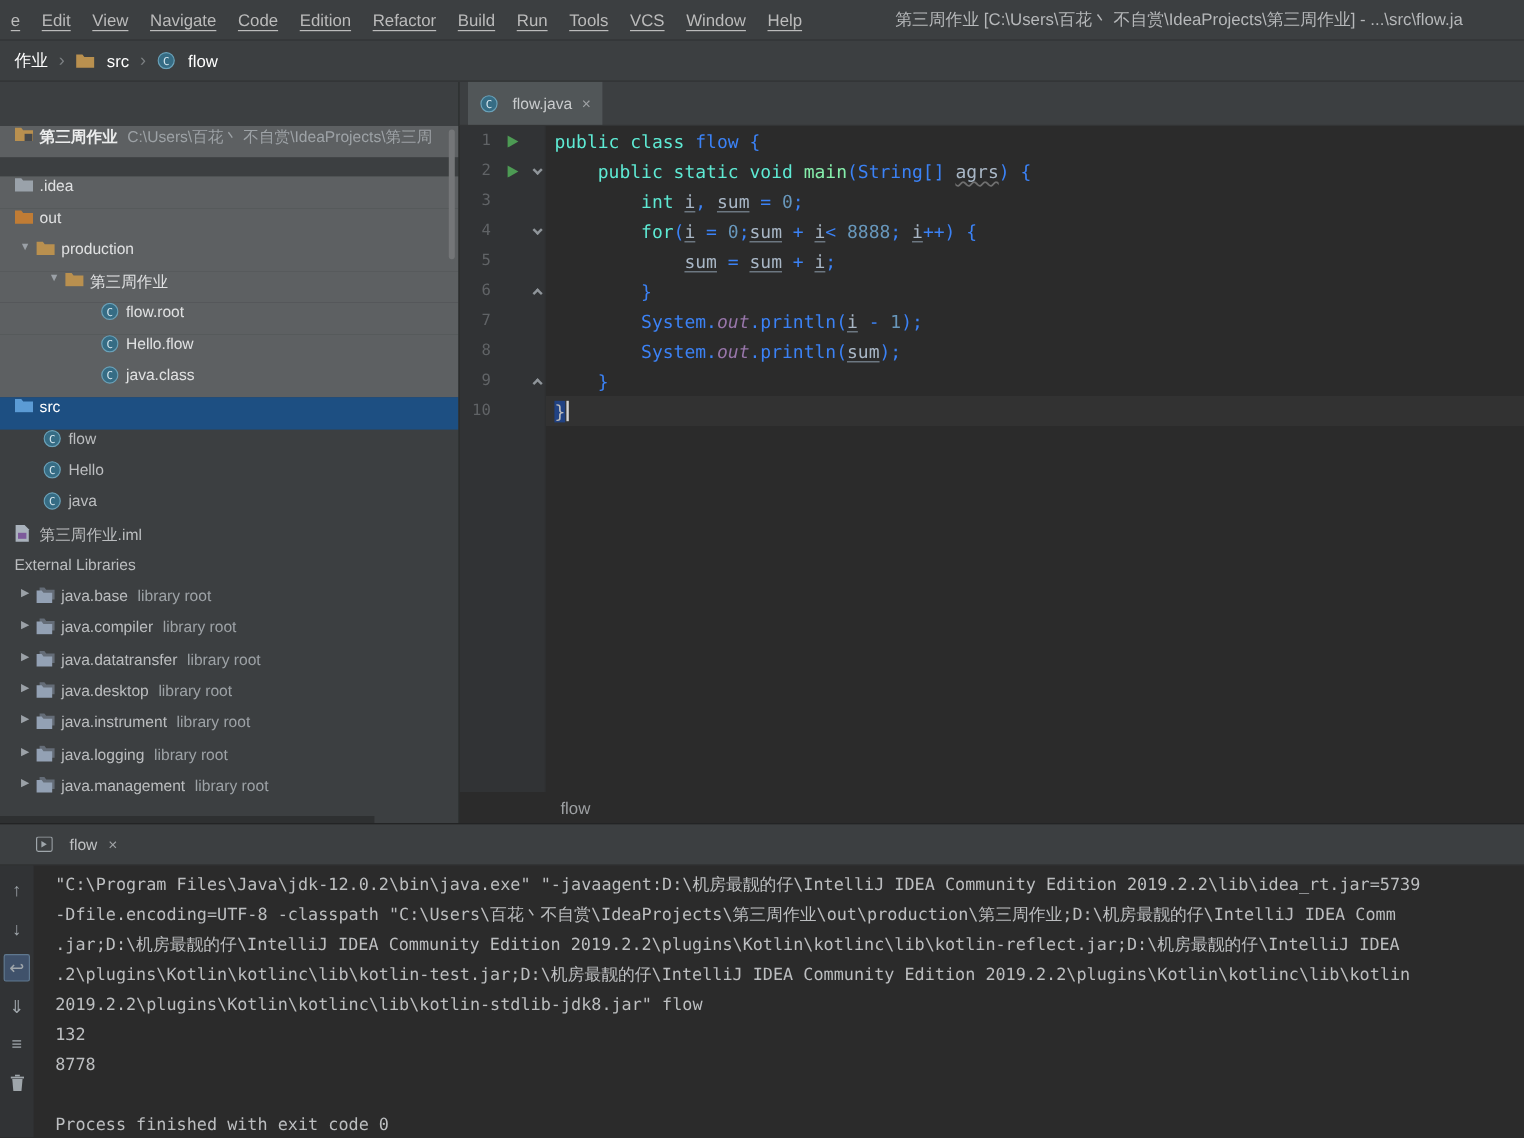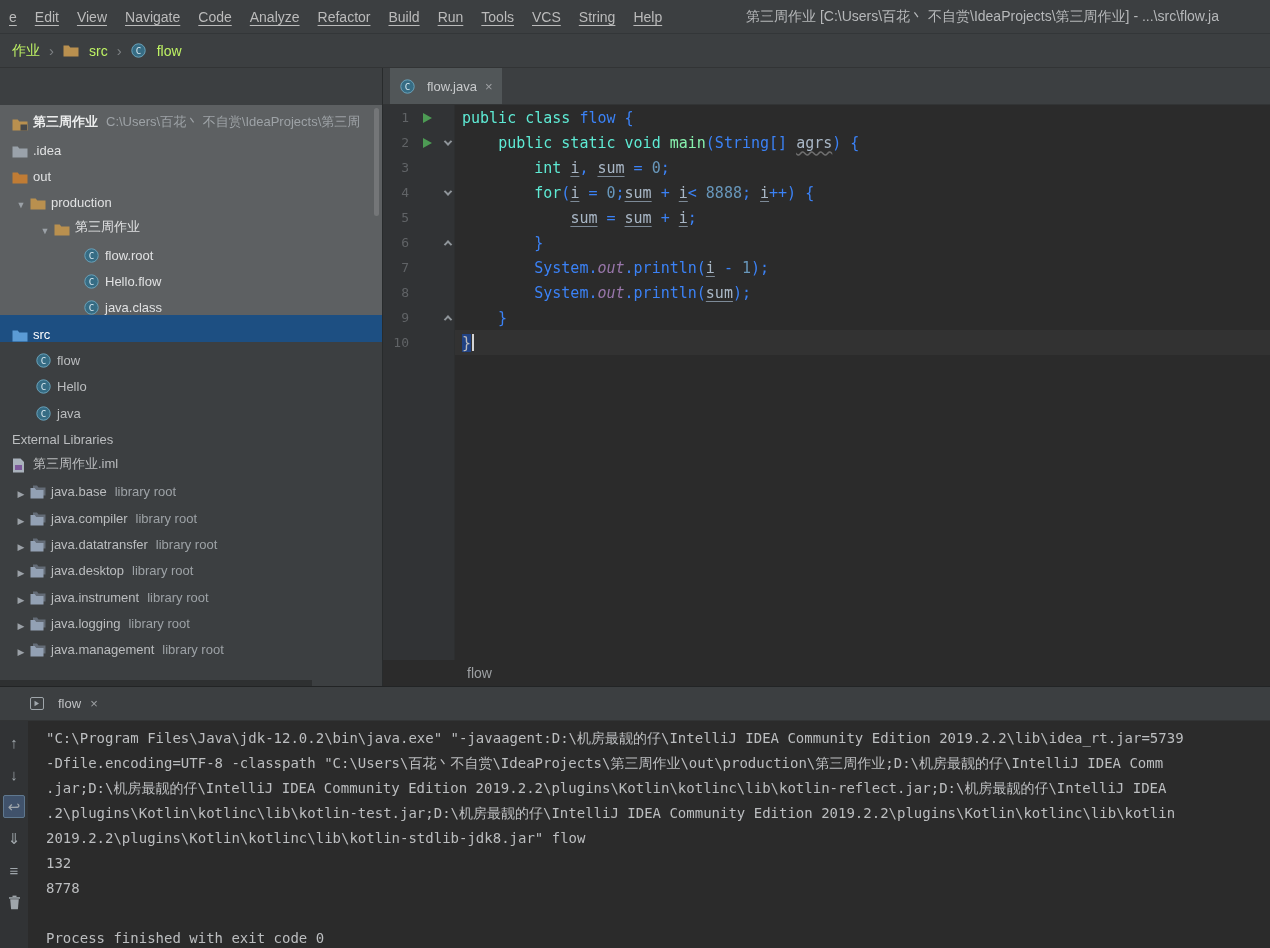--- a/index.html
+++ b/index.html
@@ -6,31 +6,31 @@
   html,body{width:1270px;height:948px;overflow:hidden}
   body{position:relative;background:#2b2b2b;font-family:"Liberation Sans",sans-serif;color:#bbbbbb;-webkit-font-smoothing:antialiased}
 
   
   .menubar{position:absolute;top:0;left:0;width:1270px;height:33px;background:#3c3f41;display:flex;align-items:center;font-size:14px;color:#bbbbbb;z-index:5}
   .menu-item{padding:0 9px;text-decoration:underline;text-underline-offset:3px;cursor:default;white-space:nowrap}
   .menubar-title{position:absolute;left:746px;top:0;width:524px;height:33px;line-height:33px;white-space:nowrap;overflow:hidden;font-size:14px;color:#b6b8ba}
 
   
   .crumbbar{position:absolute;top:33px;left:0;width:1270px;height:35px;background:#3c3f41;border-top:1px solid #333638;border-bottom:1px solid #323435;display:flex;align-items:center;padding-left:8px;font-size:14px;z-index:5}
-  .crumb{display:inline-flex;align-items:center;gap:5px;padding:0 4px;color:#bef264}
+  .crumb{display:inline-flex;align-items:center;gap:5px;padding:0 4px;color:#ffffff}
   .crumb-sep{color:#7d8184;padding:0 5px;font-size:15px}
 
   
   .project-panel{position:absolute;top:68px;left:0;width:383px;height:618px;background:#3c3f41;border-right:1px solid #282b2c;overflow:hidden}
   .pp-header{height:37px;display:flex;align-items:center;padding:0 12px 0 2px;font-size:14px;color:#bbbdbf;border-bottom:1px solid #333638}
   .pp-caret{margin-left:5px;font-size:10px;color:#9da2a8}
   .pp-icons{margin-left:auto;display:flex;align-items:center;gap:18px;color:#afb1b3;font-size:15px}
   .tool-ic{display:inline-flex;align-items:center;justify-content:center;width:18px;height:18px;cursor:default}
   .tree{position:absolute;top:37px;left:0;right:0;bottom:0;overflow:hidden}
-  .tree-row{display:flex;align-items:flex-end;height:26.3px;font-size:13px;color:#bbbdbf;white-space:nowrap;cursor:default}
+  .tree-row{display:flex;align-items:flex-start;height:26.3px;font-size:13px;color:#bbbdbf;white-space:nowrap;cursor:default}
   .tree-row.gray{background:#5d6062;color:#e0e1e2}
   .tree-row.selected{background:#1d4f82;color:#ffffff}
   .arrow{width:18px;display:inline-flex;justify-content:center;font-size:9px;color:#9ba1a7;flex:none}
   .ticon{width:21px;display:inline-flex;align-items:center;flex:none}
   .tlabel.bold{font-weight:700;color:#ebecec}
   .tsuffix{margin-left:8px;color:#9da2a6}
   .vscroll{position:absolute;right:3px;top:40px;width:5px;height:108px;background:#747678;border-radius:3px;z-index:3}
   .hscroll{position:absolute;left:0;bottom:0;width:312px;height:6px;background:#2e3031;z-index:3}
 
   
@@ -72,27 +72,27 @@
 </head>
 <body>
 
 <div class="menubar">
   <div class="menu-items" style="display:flex;align-items:center">
       <span class="menu-item">e</span>
       <span class="menu-item">Edit</span>
       <span class="menu-item">View</span>
       <span class="menu-item">Navigate</span>
       <span class="menu-item">Code</span>
-      <span class="menu-item">Analyze</span>
+      <span class="menu-item">Edition</span>
       <span class="menu-item">Refactor</span>
       <span class="menu-item">Build</span>
       <span class="menu-item">Run</span>
       <span class="menu-item">Tools</span>
       <span class="menu-item">VCS</span>
-      <span class="menu-item">String</span>
+      <span class="menu-item">Window</span>
       <span class="menu-item">Help</span>
     </div>
   <span class="menubar-title">第三周作业 [C:\Users\百花丶 不自赏\IdeaProjects\第三周作业] - ...\src\flow.ja</span>
 </div>
 
 <div class="crumbbar">
     <span class="crumb">
       <span>作业</span>
     </span>
     <span class="crumb-sep">›</span>
@@ -121,21 +121,21 @@
       <div class="tree-row gray" style="padding-left: 12px;">
         <span class="ticon">
           <svg width="16" height="13" viewBox="0 0 16 13">
             <path d="M.5 1.5h5.2l1.6 2h8.2v9H.5z" fill="#b9904f"></path>
             <rect x="8.5" y="6.5" width="6.5" height="6" fill="#46484a"></rect>
           </svg>
         </span>
         <span class="tlabel bold">第三周作业</span>
         <span class="tsuffix">C:\Users\百花丶 不自赏\IdeaProjects\第三周</span>
       </div>
-      <div class="tree-row gray" style="padding-left: 12px;">
+      <div class="tree-row gray" style="padding-left: 12px; margin-top: 16px;">
         <span class="ticon">
           <svg width="16" height="13" viewBox="0 0 16 13">
             <path d="M.5 1.5h5.2l1.6 2h8.2v9H.5z" fill="#9aa2aa"></path>
           </svg>
         </span>
         <span class="tlabel">.idea</span>
       </div>
       <div class="tree-row gray" style="padding-left: 12px;">
         <span class="ticon">
           <svg width="16" height="13" viewBox="0 0 16 13">
@@ -216,32 +216,32 @@
         <span class="tlabel">Hello</span>
       </div>
       <div class="tree-row" style="padding-left: 36px;">
         <span class="ticon">
           <svg width="15" height="15" viewBox="0 0 15 15">
             <circle cx="7.5" cy="7.5" r="6.7" fill="#366c84" stroke="#6aa1b8" stroke-width="1"></circle>
             <text x="7.5" y="11" text-anchor="middle" font-size="9" font-family="DejaVu Sans Mono, monospace" fill="#d8e8f0">C</text>
           </svg>
         </span>
         <span class="tlabel">java</span>
-      </div>
-      <div class="tree-row" style="padding-left: 12px;">
-        <span class="tlabel">External Libraries</span>
       </div>
       <div class="tree-row" style="padding-left: 12px;">
         <span class="ticon">
           <svg width="13" height="15" viewBox="0 0 13 15">
             <path d="M1 .5h7.5L12 4v10.5H1z" fill="#a9b2bc"></path>
             <rect x="3" y="7" width="7" height="5" fill="#7d5a9b"></rect>
           </svg>
         </span>
         <span class="tlabel">第三周作业.iml</span>
+      </div>
+      <div class="tree-row" style="padding-left: 12px;">
+        <span class="tlabel">External Libraries</span>
       </div>
       <div class="tree-row" style="padding-left: 12px;">
         <span class="arrow">▶</span>
         <span class="ticon">
           <svg width="16" height="14" viewBox="0 0 16 14">
             <path d="M3 .5h4l1.5 2h7v8h-12.5z" fill="#7e8a9b" opacity=".6"></path>
             <path d="M.5 3h4.2l1.5 2h7.3v8.5H.5z" fill="#93a1b4"></path>
           </svg>
         </span>
         <span class="tlabel">java.base</span>

